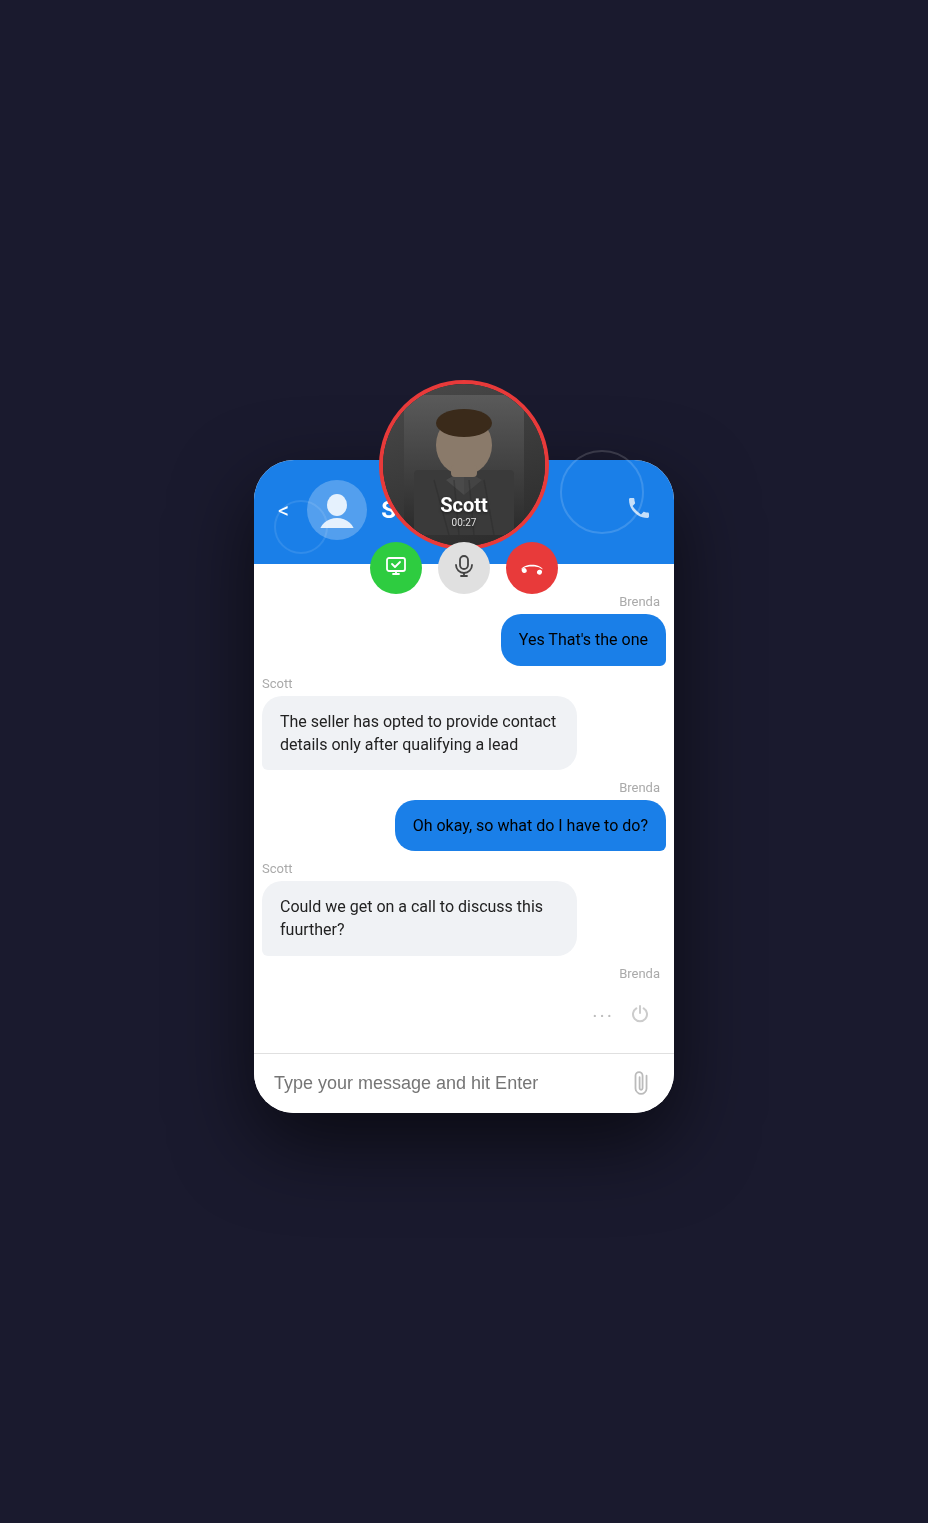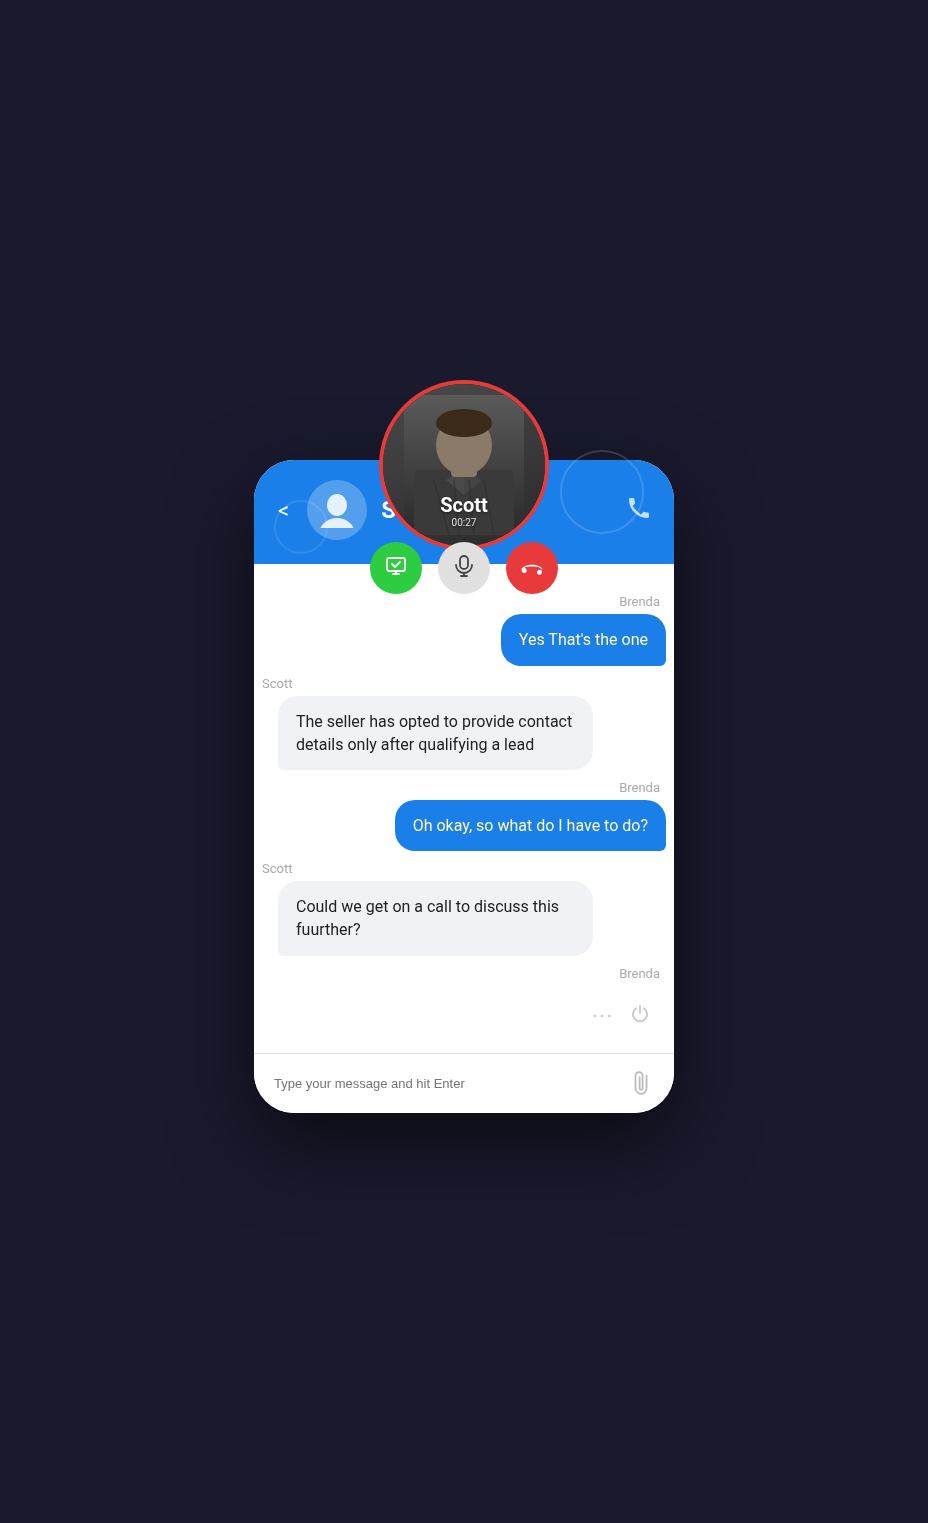--- a/index.html
+++ b/index.html
@@ -198,31 +198,30 @@
     .msg-bubble {
       max-width: 78%;
       padding: 14px 18px;
       border-radius: 20px;
       font-size: 16px;
       line-height: 1.45;
     }
 
     .msg-bubble.outgoing {
       background: #1a7fe8;
-      color: #fef9c3;
+      color: #000000;
       align-self: flex-end;
       border-bottom-right-radius: 6px;
     }
 
     .msg-bubble.incoming {
       background: #f0f2f5;
       color: #222;
       align-self: flex-start;
       border-bottom-left-radius: 6px;
-      margin-left: 16px;
     }
 
     .msg-row-right {
       display: flex;
       justify-content: flex-end;
     }
     .msg-row-left {
       display: flex;
       justify-content: flex-start;
     }
@@ -257,21 +256,21 @@
       align-items: center;
       gap: 12px;
       border-radius: 0 0 40px 40px;
       background: #fff;
     }
 
     .chat-input {
       flex: 1;
       border: none;
       outline: none;
-      font-size: 13px;
+      font-size: 18px;
       color: #aaa;
       background: transparent;
       cursor: text;
     }
 
     .attach-icon {
       color: #bbb;
       font-size: 22px;
       cursor: pointer;
       transform: rotate(-45deg);

